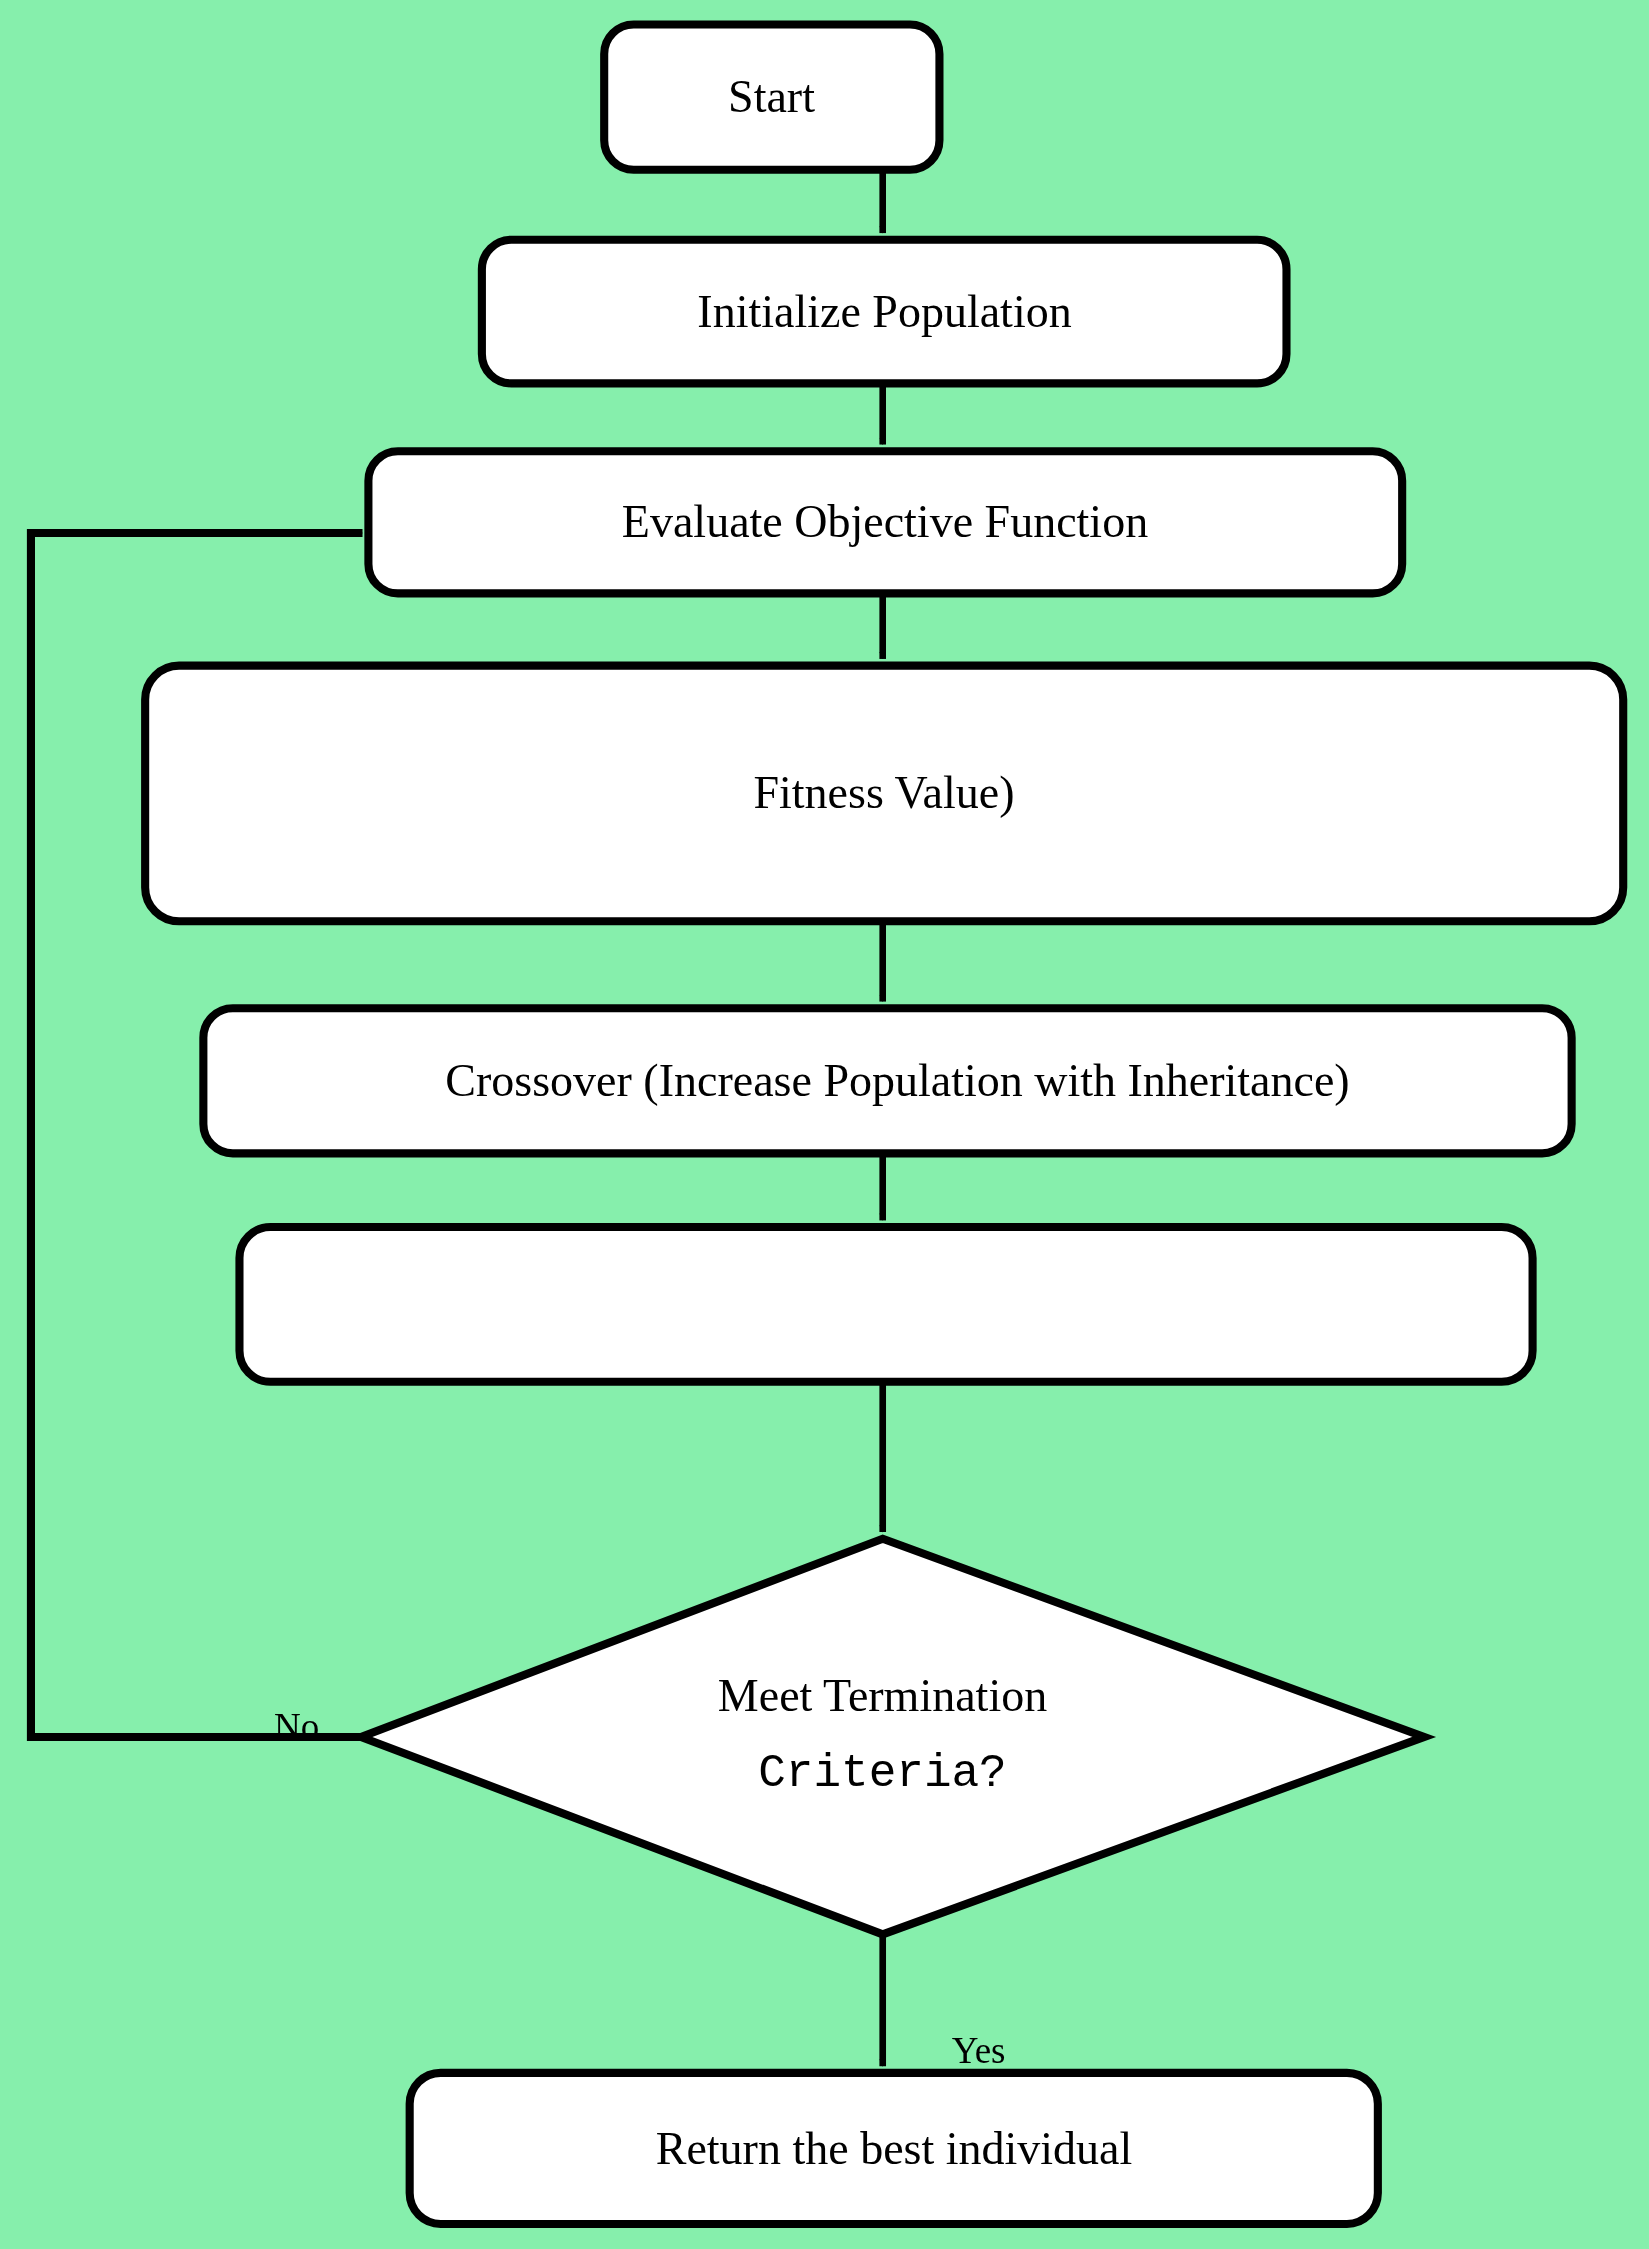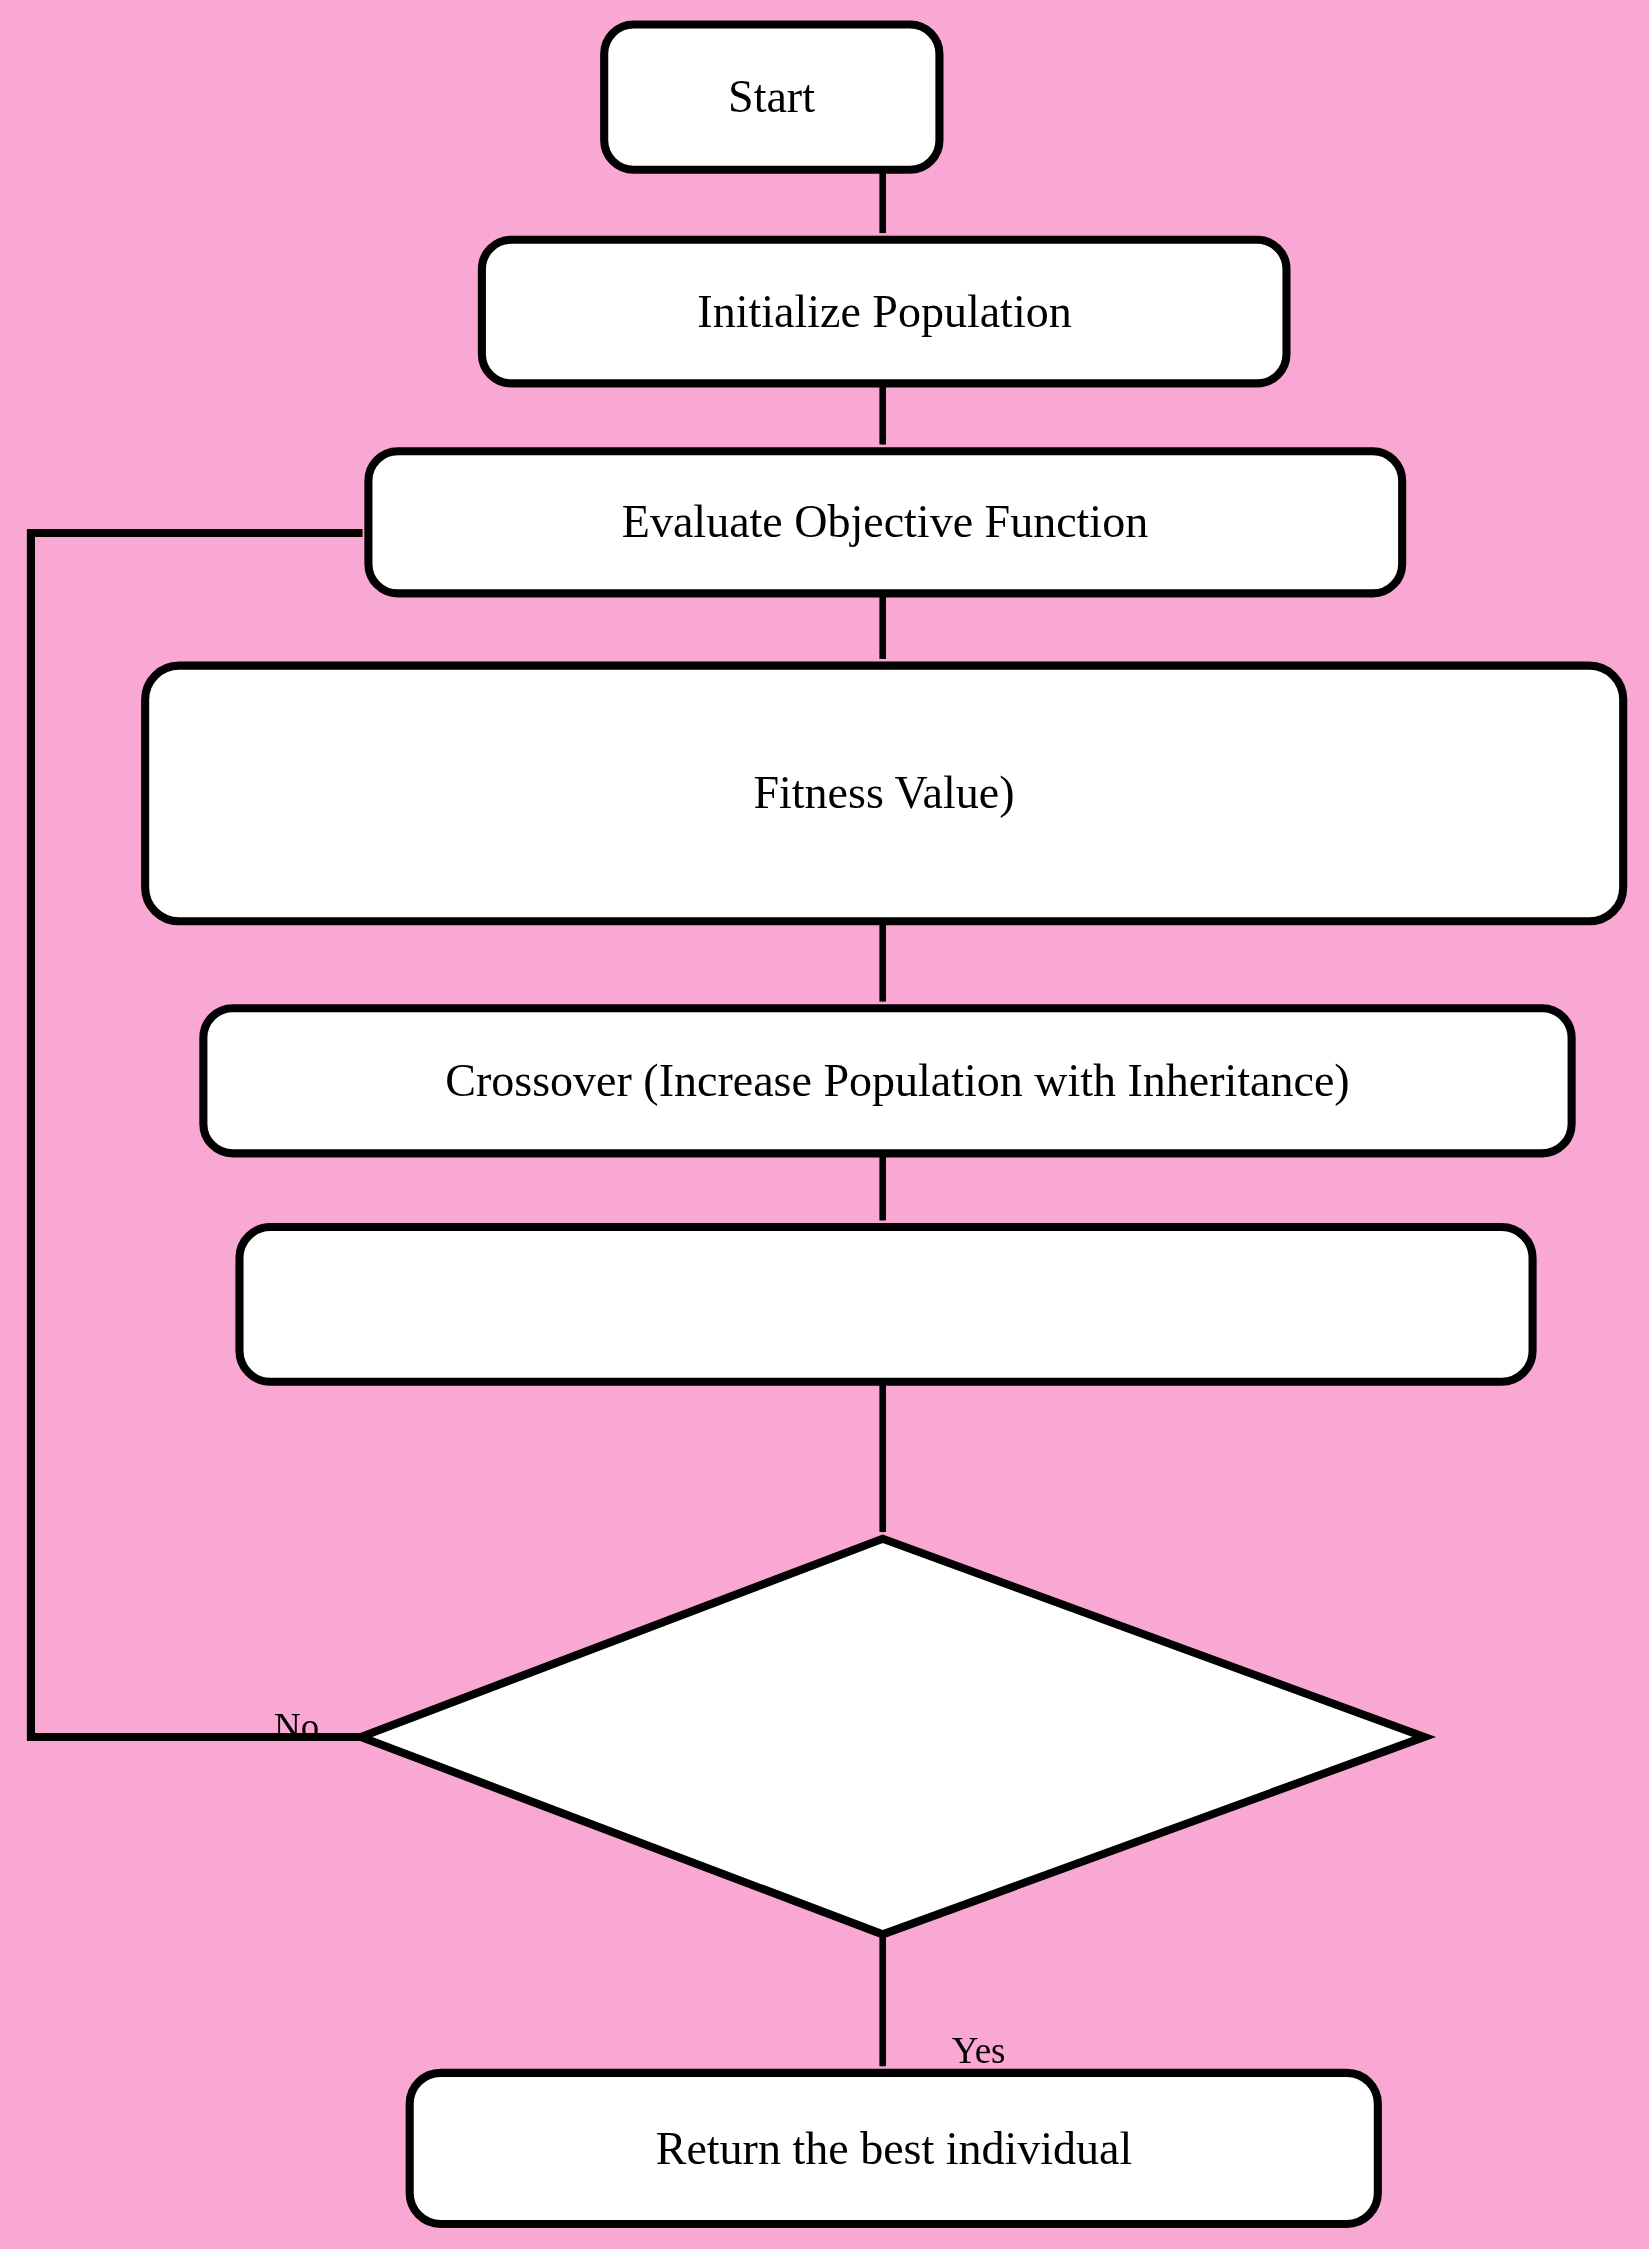--- a/index.html
+++ b/index.html
@@ -4,21 +4,21 @@
 <style>
   html, body {
     margin: 0;
     padding: 0;
     background: #ffffff;
   }
   #canvas {
     position: relative;
     width: 1649px;
     height: 2250px;
-    background: #f9a8d4;
+    background: #86efac;
     overflow: hidden;
     font-family: "Liberation Serif", "DejaVu Serif", serif;
   }
   .flow-svg {
     position: absolute;
     left: 0;
     top: 0;
     width: 1649px;
     height: 2250px;
   }
@@ -109,20 +109,24 @@
 
   <div class="node-label" style="left:145px; top:665px; width:1478px; height:256px;">
     <span class="ln">Fitness Value)</span>
   </div>
 
   <div class="node-label" style="left:213px; top:1008px; width:1369px; height:145px;">
     <span class="ln">Crossover (Increase Population with Inheritance)</span>
   </div>
 
 
+  <div class="node-label" style="left:514px; top:1588px; width:737px; height:295px;">
+    <span class="ln">Meet Termination</span>
+    <span class="ln">Criteria?</span>
+  </div>
 
   <div class="node-label" style="left:410px; top:2073px; width:968px; height:151px;">
     <span class="ln">Return the best individual</span>
   </div>
 
   <div class="edge-label" style="left:237px; top:1671px;">
     <span>No</span>
   </div>
 
   <div class="edge-label" style="left:916px; top:1995px;">

